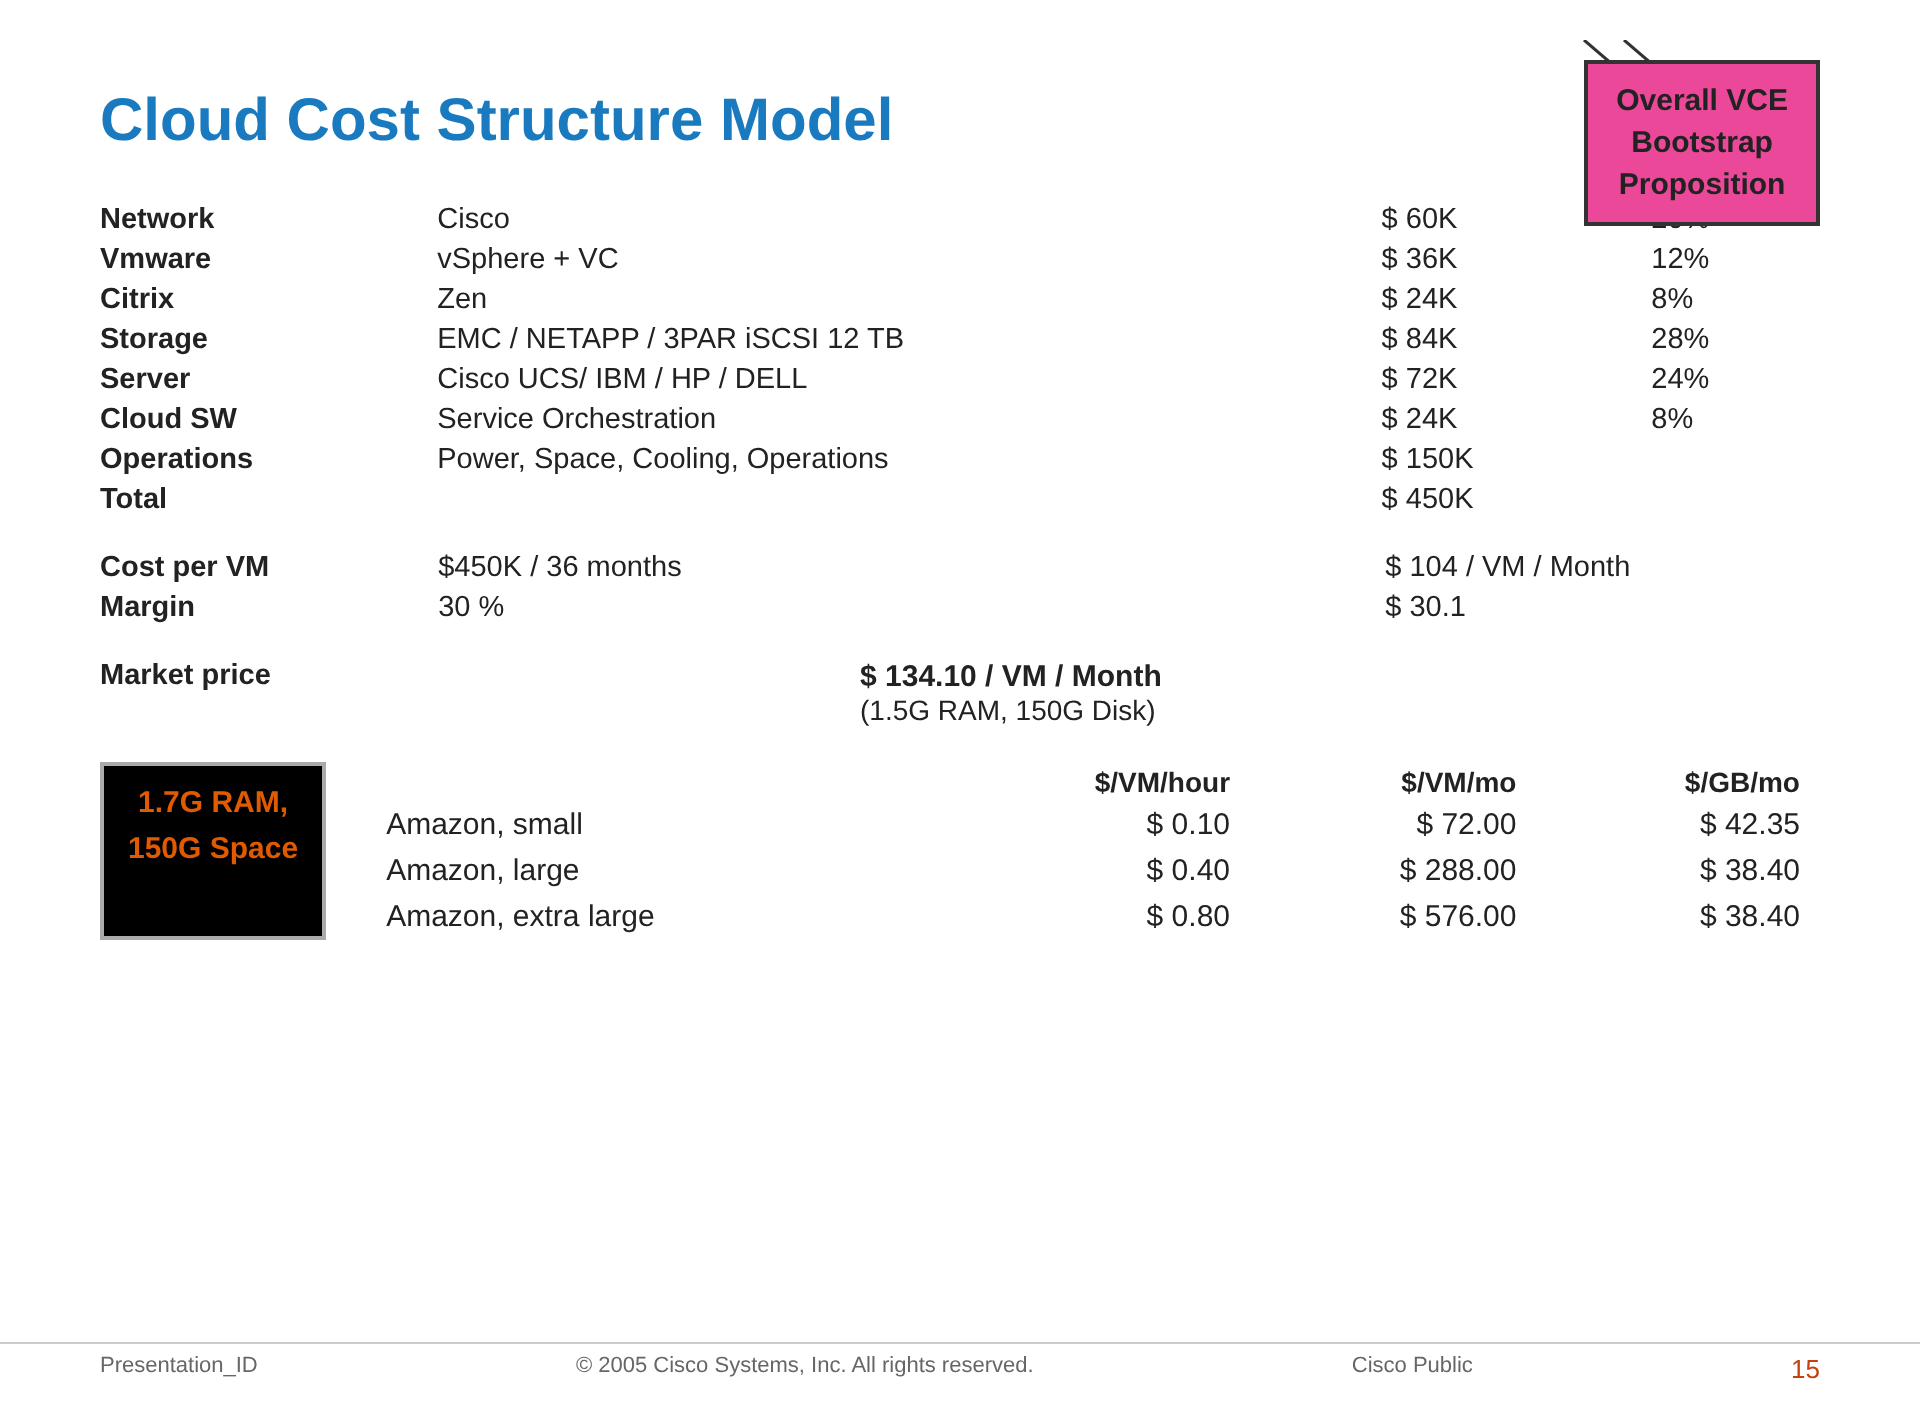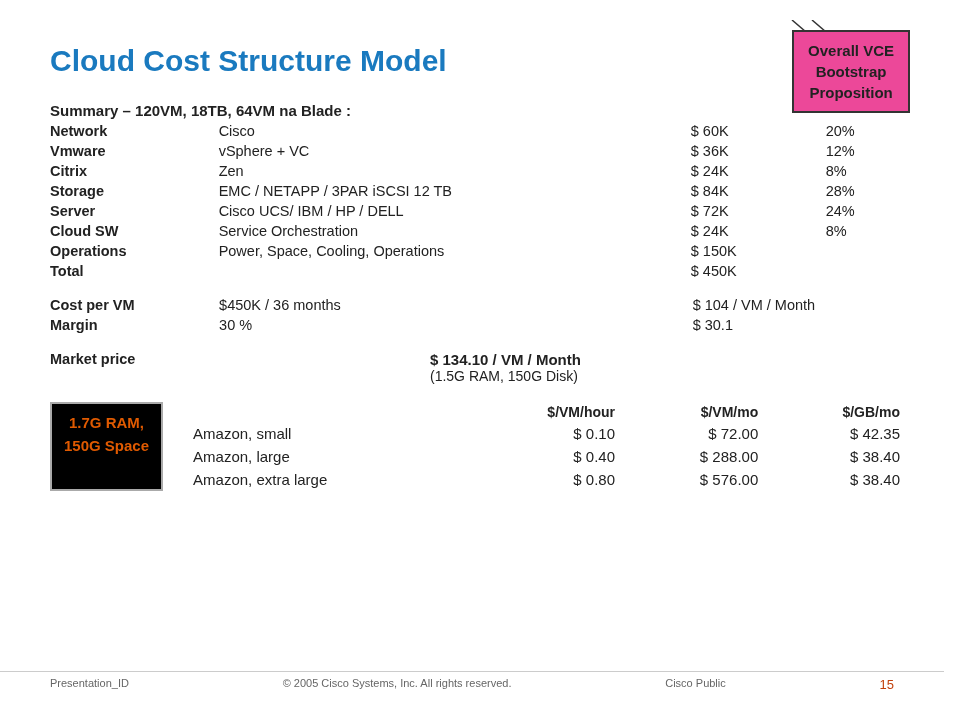--- a/index.html
+++ b/index.html
@@ -113,21 +113,21 @@
     }
 
     .amazon-table .data-row td:first-child {
       text-align: left;
     }
 
     .footer {
       position: absolute;
       bottom: 10px;
       left: 0;
-      right: 16px;
+      right: 0;
       display: flex;
       justify-content: space-between;
       padding: 0 50px;
       font-size: 11px;
       color: #666;
       border-top: 1px solid #ccc;
       padding-top: 5px;
     }
 
     .page-number {
@@ -163,23 +163,20 @@
       <div>Overall VCE</div>
       <div>Bootstrap</div>
       <div>Proposition</div>
     </div>
   </div>
 
   <div style="display:flex; flex-direction:column; width:100%;">
 
     <table class="summary-table">
       <tbody>
-        <tr>
-          <td colspan="4" class="summary-header">Summary – 120VM, 18TB, 64VM na Blade :</td>
-        </tr>
 
       <tr>
       <td class="col-label" style="font-weight:bold">Network</td>
       <td class="col-desc">Cisco</td>
       <td class="col-amount">$ 60K</td>
       <td class="col-pct">20%</td>
     </tr>
           <tr>
       <td class="col-label" style="font-weight:bold">Vmware</td>
       <td class="col-desc">vSphere + VC</td>

